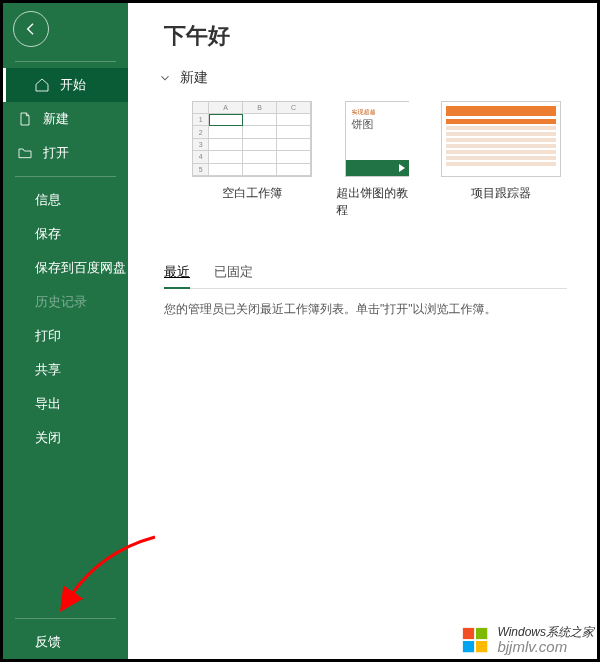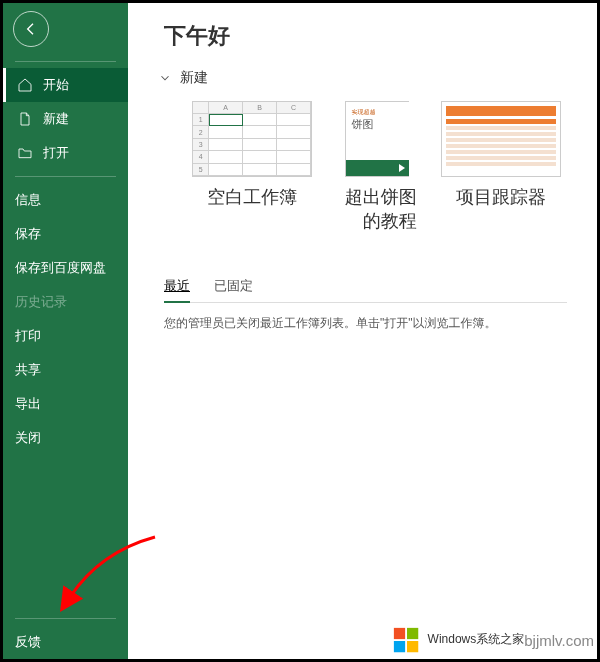--- a/index.html
+++ b/index.html
@@ -7,27 +7,27 @@
 
 .main-area { flex: 1; display: flex; border: 3px solid #000; }
 
 
 .sidebar { width: 125px; background: #217346; color: #fff; display: flex; flex-direction: column; font-size: 13px; }
 .back-btn { width: 36px; height: 36px; margin: 8px 0 8px 10px; border: 1px solid rgba(255,255,255,0.7); border-radius: 50%; display: flex; align-items: center; justify-content: center; cursor: pointer; }
 .back-btn svg { width: 16px; height: 16px; fill: #fff; }
 
 .si { display: flex; align-items: center; height: 34px; padding-left: 20px; cursor: pointer; color: #fff; gap: 10px; }
 .si.icon-row { padding-left: 14px; }
-.si.selected { background: #0a5c36; border-left: 3px solid #fff; padding-left: 11px; }
+.si.selected { background: #0a5c36; border-left: 3px solid #fff; padding-left: 28px; }
 .si.disabled { color: rgba(255,255,255,0.4); cursor: default; }
 .si .ic { width: 16px; height: 16px; flex: 0 0 16px; }
 .si .ic svg { width: 16px; height: 16px; fill: none; stroke: #fff; stroke-width: 1.3; }
 .sidebar-divider { height: 1px; background: rgba(255,255,255,0.25); margin: 6px 12px; }
 .sidebar-spacer { flex: 1; }
-.sidebar-indent .si { padding-left: 12px; }
+.sidebar-indent .si { padding-left: 32px; }
 
 .si[data-name="sidebar-item-options"] { background: rgba(255,255,255,0.06); }
 
 
 .content { flex: 1; padding: 18px 30px; color: #333; position: relative; overflow: hidden; }
 .page-title { font-size: 22px; margin: 0 0 18px 6px; color: #333; }
 .section-head { display: flex; align-items: center; gap: 8px; margin-bottom: 14px; }
 .section-head .arrow { width: 14px; height: 14px; }
 .section-head .arrow svg { width: 14px; height: 14px; stroke: #555; fill: none; stroke-width: 1.8; }
 .section-label { font-size: 14px; color: #333; }
@@ -51,34 +51,34 @@
 
 .pie-thumb { display: flex; flex-direction: column; }
 .pie-text { padding: 6px 6px 0 6px; }
 .pie-t1 { font-size: 6px; color: #c55a11; }
 .pie-t2 { font-size: 11px; color: #555; }
 .pie-bar { margin-top: auto; height: 16px; background: #217346; display: flex; align-items: center; justify-content: flex-end; padding-right: 4px; }
 .pie-bar .play { width: 0; height: 0; border-left: 6px solid #fff; border-top: 4px solid transparent; border-bottom: 4px solid transparent; }
 .tpl.cut { width: 84px; }
 .tpl.cut .tpl-thumb { width: 64px; border-right: none; }
 
-.tpl-label { font-size: 18px; color: #333; text-align: right; }
+.tpl-label { font-size: 12px; color: #333; text-align: left; }
 
 .tabs { display: flex; gap: 24px; margin-left: 6px; border-bottom: 1px solid #ddd; margin-bottom: 12px; }
 .tab { font-size: 13px; padding: 4px 0 6px 0; cursor: pointer; color: #555; }
 .tab.active { color: #000000; border-bottom: 2px solid #217346; text-decoration: underline; margin-bottom: -1px; }
 
 .msg { font-size: 12px; color: #555; margin-left: 6px; }
 
 
 .arrow-annot { position: absolute; left: 60px; bottom: 50px; width: 100px; height: 80px; pointer-events: none; }
 .arrow-annot svg { width: 100%; height: 100%; }
 
 .watermark { position: absolute; right: 6px; bottom: 6px; display: flex; align-items: center; gap: 6px; font-size: 12px; color: #333; }
-.wm-text { display: flex; flex-direction: row; line-height: 1.1; }
+.wm-text { display: flex; flex-direction: column; line-height: 1.1; font-style: italic; }
 .wm-sub { font-size: 15px; color: #888; }
 .wm-logo { width: 30px; height: 30px; }
 </style>
 </head>
 <body>
 
 <div class="main-area">
 
   <div class="sidebar" data-name="backstage-sidebar">
     <div class="back-btn" data-name="back-button">

